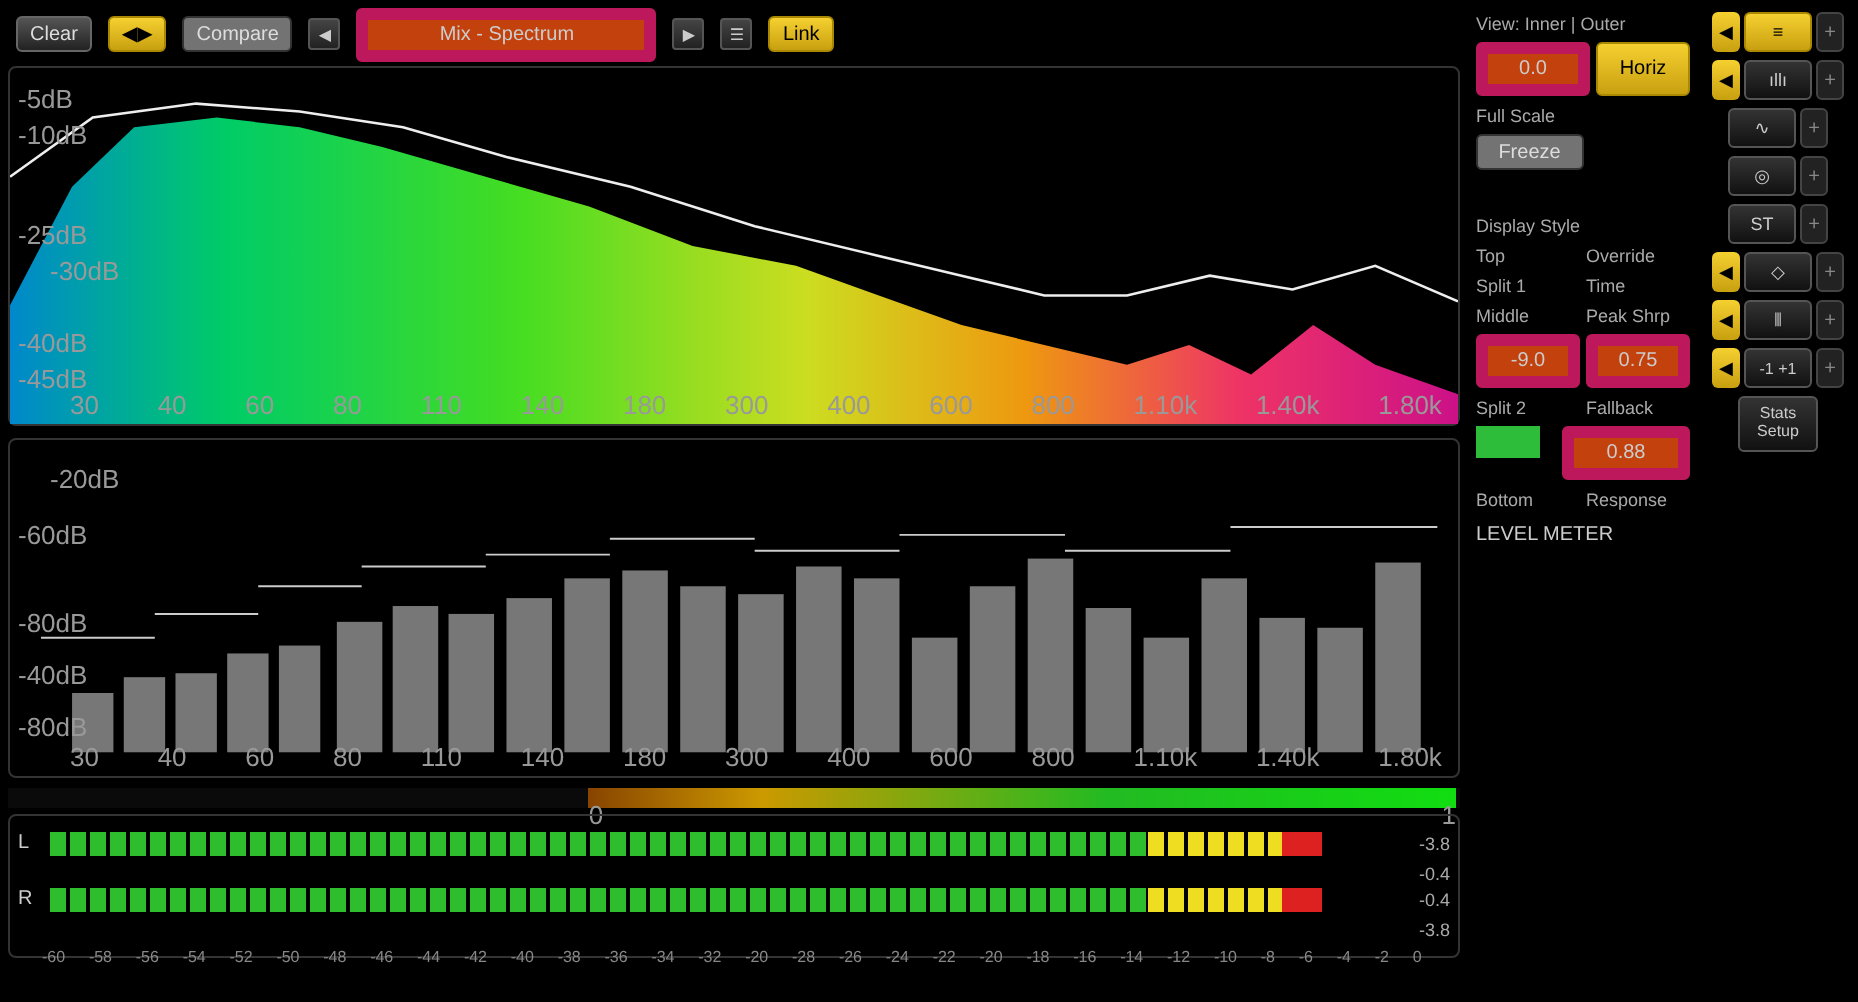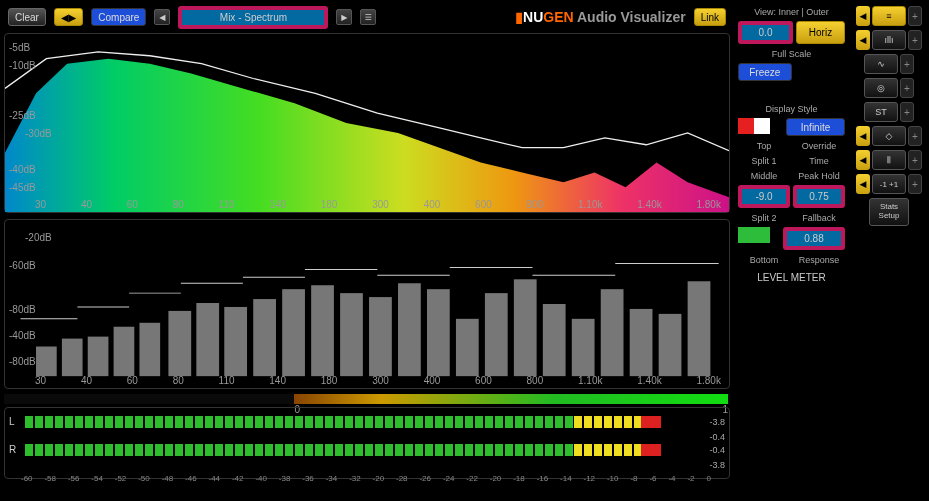--- a/index.html
+++ b/index.html
@@ -4,41 +4,41 @@
 <style>
 *{box-sizing:border-box;margin:0;padding:0;font-family:Arial,Helvetica,sans-serif}
 body{background:#000;width:929px;height:501px;overflow:hidden;color:#fff;font-size:11px;position:relative}
 .container{display:flex;width:100%;height:100%}
 .main{flex:1;display:flex;flex-direction:column;padding:4px}
 .side{width:115px;padding:6px 4px;display:flex;flex-direction:column;gap:4px}
 .tools{width:80px;padding:6px 4px;display:flex;flex-direction:column;gap:4px;align-items:center}
 .toolbar{display:flex;align-items:center;gap:8px;padding:2px 4px;height:26px}
 .btn{background:linear-gradient(#555,#222);border:1px solid #666;border-radius:3px;padding:2px 6px;color:#ddd;font-size:10px;cursor:pointer;text-align:center;min-height:18px;display:flex;align-items:center;justify-content:center}
 .btn.yellow{background:linear-gradient(#f5d030,#c8a010);color:#000;border-color:#aa8800}
-.btn.dark{background:#0369a1;border:4px solid #be185d;color:#ccc}
-.btn.ghost{background:#1d4ed8;border:1px solid #333}
+.btn.dark{background:#c2410c;border:6px solid #be185d;color:#ccc}
+.btn.ghost{background:#737373;border:1px solid #333}
 .title-logo{margin-left:auto;font-size:14px;font-weight:bold}
 .orange{color:#ff6600}
 .white{color:#fff}
 .grey{color:#999}
 .panel{border:1px solid #333;border-radius:4px;margin:3px 0;position:relative;background:#000}
 .spectrum-top{height:180px}
 .spectrum-bottom{height:170px}
-.axis-label{position:absolute;color:#999;font-size:10px}
+.axis-label{position:absolute;color:#999;font-size:13px}
 .meter-block{height:72px;border:1px solid #333;border-radius:4px;margin-top:3px;padding:4px;position:relative}
 .meter-row{display:flex;align-items:center;height:15px;margin:2px 0}
 .meter-lbl{width:12px;color:#ccc;font-size:10px}
 .meter-val{width:26px;text-align:right;color:#aaa;font-size:9px}
 .meter-bar{flex:1;height:12px;position:relative;margin:0 4px}
 .meter-seg{position:absolute;top:0;height:12px}
 .ticks{display:flex;justify-content:space-between;color:#888;font-size:8px;padding:0 14px 0 12px;margin-top:2px}
 .side .row{display:flex;gap:3px}
 .side .row .btn{flex:1}
-.side .lbl{font-size:9px;color:#aaa;text-align:center;margin-top:1px}
-.side .section-title{font-size:10px;color:#ccc;text-align:center;margin:3px 0}
+.side .lbl{font-size:9px;color:#aaa;text-align:left;margin-top:1px}
+.side .section-title{font-size:10px;color:#ccc;text-align:left;margin:3px 0}
 .tool-row{display:flex;gap:2px;align-items:center}
 .tool-btn{width:34px;height:20px;background:linear-gradient(#333,#111);border:1px solid #555;border-radius:3px;font-size:9px;color:#ccc;display:flex;align-items:center;justify-content:center;cursor:pointer}
 .tool-btn.yellow{background:linear-gradient(#f5d030,#c8a010);color:#000;border-color:#aa8800}
 .plus{width:14px;height:20px;background:#222;border:1px solid #444;border-radius:3px;color:#888;font-size:10px;display:flex;align-items:center;justify-content:center;cursor:pointer}
 .arrow{width:14px;height:20px;background:linear-gradient(#f5d030,#c8a010);border-radius:3px;color:#000;font-size:9px;display:flex;align-items:center;justify-content:center;cursor:pointer}
 .color-sw{width:16px;height:16px;display:inline-block}
 .color-red{background:#e62020}
 .color-white{background:#fff}
 .color-yellow{background:#ffd700}
 .color-green{background:#2dbd3a}
@@ -52,23 +52,20 @@
 <div class="container">
   <div class="main">
     <div class="toolbar">
       <div class="btn">Clear</div>
       <div class="btn yellow">◀▶</div>
       <div class="btn ghost">Compare</div>
       <div class="nav-btn">◀</div>
       <div class="btn dark" style="width:150px">Mix - Spectrum</div>
       <div class="nav-btn">▶</div>
       <div class="nav-btn">☰</div>
-      <div class="title-logo">
-        <span class="orange">▮</span><span class="white">NU</span><span class="orange">GEN</span><span class="grey"> Audio Visualizer</span>
-      </div>
       <div class="btn yellow">Link</div>
     </div>
 
     <div class="panel spectrum-top">
       <svg viewBox="0 0 700 180" preserveAspectRatio="none">
         <defs>
           <linearGradient id="spec" x1="0" x2="1" y1="0" y2="0">
             <stop offset="0%" stop-color="#0088cc"></stop>
               <stop offset="15%" stop-color="#00cc66"></stop>
             <stop offset="35%" stop-color="#44dd22"></stop>
@@ -244,37 +241,30 @@
     <div class="lbl">View: Inner | Outer</div>
     <div class="row">
       <div class="btn dark">0.0</div>
       <div class="btn yellow">Horiz</div>
     </div>
     <div class="lbl">Full Scale</div>
     <div class="btn ghost" style="width:50%">Freeze</div>
     <div style="height:14px"></div>
     <div class="lbl">Display Style</div>
     <div class="row">
-      <div style="flex:1;display:flex">
-          <span class="color-sw color-red"></span>
-          <span class="color-sw color-white"></span>
-        </div>
-      <div class="btn ghost">Infinite</div>
-    </div>
-    <div class="row">
         <span class="lbl" style="flex:1">Top</span>
         <span class="lbl" style="flex:1">Override</span>
       </div>
     <div class="row">
         <span class="lbl" style="flex:1">Split 1</span>
         <span class="lbl" style="flex:1">Time</span>
       </div>
     <div class="row">
         <span class="lbl" style="flex:1">Middle</span>
-        <span class="lbl" style="flex:1">Peak Hold</span>
+        <span class="lbl" style="flex:1">Peak Shrp</span>
       </div>
     <div class="row">
       <div class="btn dark">-9.0</div>
       <div class="btn dark">0.75</div>
     </div>
     <div class="row">
         <span class="lbl" style="flex:1">Split 2</span>
         <span class="lbl" style="flex:1">Fallback</span>
       </div>
     <div class="row">

